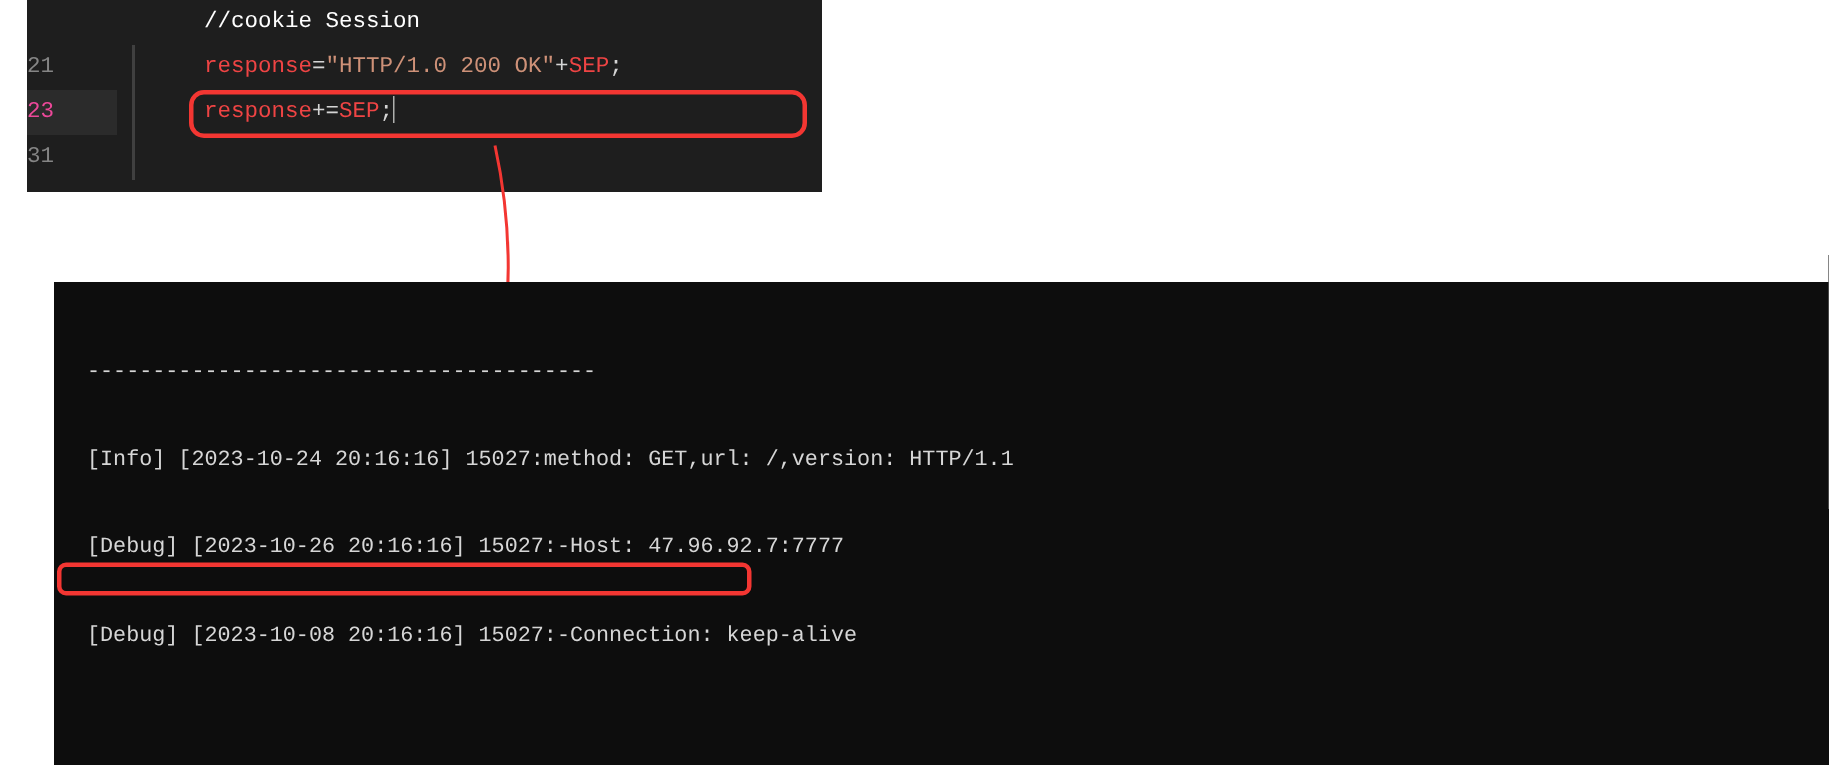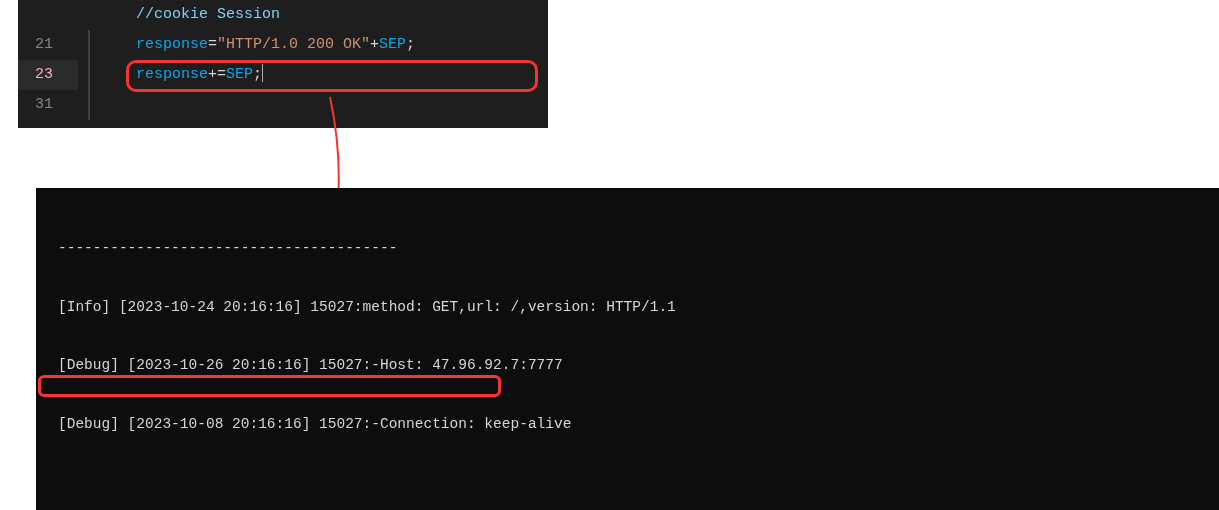--- a/index.html
+++ b/index.html
@@ -23,43 +23,43 @@
     line-height: 1.95;
     padding-bottom: 8px;
   }
   .editor-row {
     display: flex;
     align-items: center;
     height: 30px;
   }
   .gutter {
     width: 78px;
-    text-align: center;
+    text-align: left;
     color: #858585;
     padding-right: 26px;
     user-select: none;
     position: relative;
   }
   .gutter-sep {
     position: absolute;
     right: 6px;
     top: 0;
     bottom: 0;
     width: 2px;
     background: #404040;
   }
   .code {
     flex: 1;
     white-space: pre;
     color: #d4d4d4;
     padding-left: 4px;
     position: relative;
   }
-  .tok-comment { color: #7dd3fc; }
-  .tok-var { color: #0ea5e9; }
+  .tok-comment { color: #ffffff; }
+  .tok-var { color: #ef4444; }
   .tok-op { color: #d4d4d4; }
   .tok-str { color: #ce9178; }
 
   .line-highlight {
     position: absolute;
     left: 0;
     width: 60px;
     height: 30px;
     background: rgba(255,255,255,0.06);
   }
@@ -130,21 +130,21 @@
   </div>
 
   <div class="editor-row">
     <div class="gutter"><span>21</span><span class="gutter-sep"></span></div>
     <div class="code">    <span class="tok-var">response</span><span class="tok-op">=</span><span class="tok-str">"HTTP/1.0 200 OK"</span><span class="tok-op">+</span><span class="tok-var">SEP</span><span class="tok-op">;</span></div>
   </div>
 
 
   <div class="editor-row">
     <div class="line-highlight"></div>
-    <div class="gutter" style="color:#f9a8d4"><span>23</span><span class="gutter-sep"></span></div>
+    <div class="gutter" style="color:#ec4899"><span>23</span><span class="gutter-sep"></span></div>
     <div class="code">    <span class="tok-var">response</span><span class="tok-op">+=</span><span class="tok-var">SEP</span><span class="tok-op">;</span><span class="cursor"></span></div>
   </div>
 
   <div class="editor-row">
     <div class="gutter"><span>31</span><span class="gutter-sep"></span></div>
     <div class="code"></div>
   </div>
 
   <div class="editor-red-box" style="left:108px; top:60px; width:412px; height:32px;"></div>
 </div>

